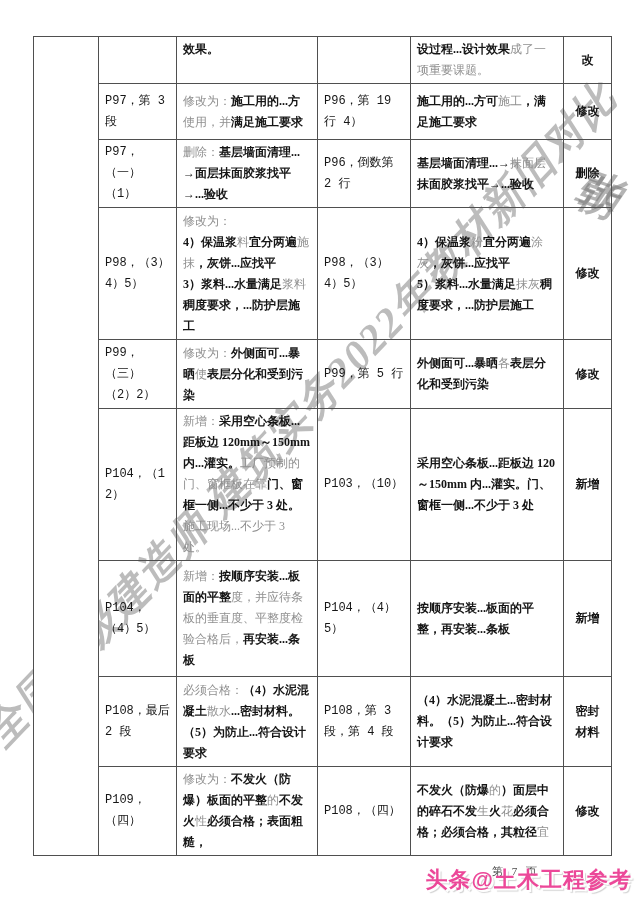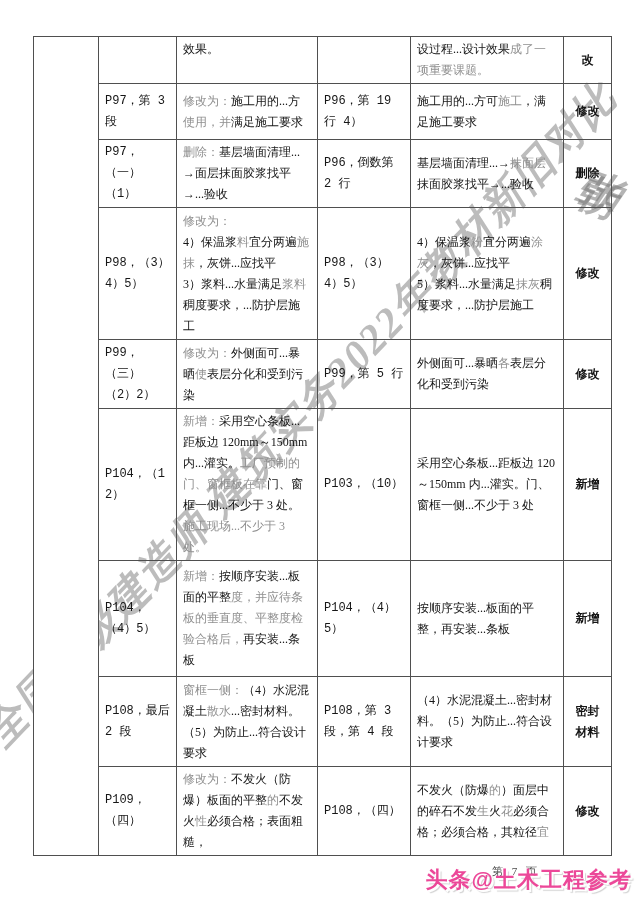--- a/index.html
+++ b/index.html
@@ -17,21 +17,21 @@
   table.rev td{
     border:1px solid #4f4f4f;
     font-size:12px;line-height:21px;color:#161616;
     padding:2px 6px;vertical-align:middle;
     word-break:break-all;overflow:hidden;
   }
   td.cola{background:#ffffff;}
   td.seg{white-space:pre-wrap;}
   td.ref{font-weight:400;color:#1a1a1a;font-family:Liberation Mono, monospace;}
   td.type{text-align:center;font-weight:700;color:#1a1a1a;}
-  .b{font-weight:400;color:#151515;}
+  .b{font-weight:700;color:#151515;}
   .g{font-weight:400;color:#8f8f8f;}
   tr.cont td.seg{vertical-align:top;}
 
   
   .wm-diag{
     position:absolute;left:-8px;top:712px;width:960px;
     transform:rotate(-46.5deg);transform-origin:0 50%;
     font-size:42px;font-weight:700;font-style:italic;
     color:rgba(122,122,122,0.5);letter-spacing:2px;white-space:nowrap;
     pointer-events:none;
@@ -122,21 +122,21 @@
         </tr>
         <tr style="height: 116px;">
           <td class="ref">P104，（4）5）</td>
           <td class="seg"><span class="g">新增：</span><span class="b">按顺序安装...板面的平整</span><span class="g">度，并应待条板的垂直度、平整度检验合格后，</span><span class="b">再安装...条板</span></td>
           <td class="ref">P104，（4）5）</td>
           <td class="seg"><span class="b">按顺序安装...板面的平整，再安装...条板</span></td>
           <td class="type">新增</td>
         </tr>
         <tr style="height: 90px;">
           <td class="ref">P108，最后 2 段</td>
-          <td class="seg"><span class="g">窗框一侧：</span><span class="b">（4）水泥混凝土</span><span class="g">散水</span><span class="b">...密封材料。（5）为防止...符合设计要求</span></td>
+          <td class="seg"><span class="g">必须合格：</span><span class="b">（4）水泥混凝土</span><span class="g">散水</span><span class="b">...密封材料。（5）为防止...符合设计要求</span></td>
           <td class="ref">P108，第 3 段，第 4 段</td>
           <td class="seg"><span class="b">（4）水泥混凝土...密封材料。（5）为防止...符合设计要求</span></td>
           <td class="type">密封材料</td>
         </tr>
         <tr style="height: 67px;">
           <td class="ref">P109，（四）</td>
           <td class="seg"><span class="g">修改为：</span><span class="b">不发火（防爆）板面的平整</span><span class="g">的</span><span class="b">不发火</span><span class="g">性</span><span class="b">必须合格；表面粗糙，</span></td>
           <td class="ref">P108，（四）</td>
           <td class="seg"><span class="b">不发火（防爆</span><span class="g">的</span><span class="b">）面层中的碎石不发</span><span class="g">生</span><span class="b">火</span><span class="g">花</span><span class="b">必须合格；必须合格，其粒径</span><span class="g">宜</span></td>
           <td class="type">修改</td>

